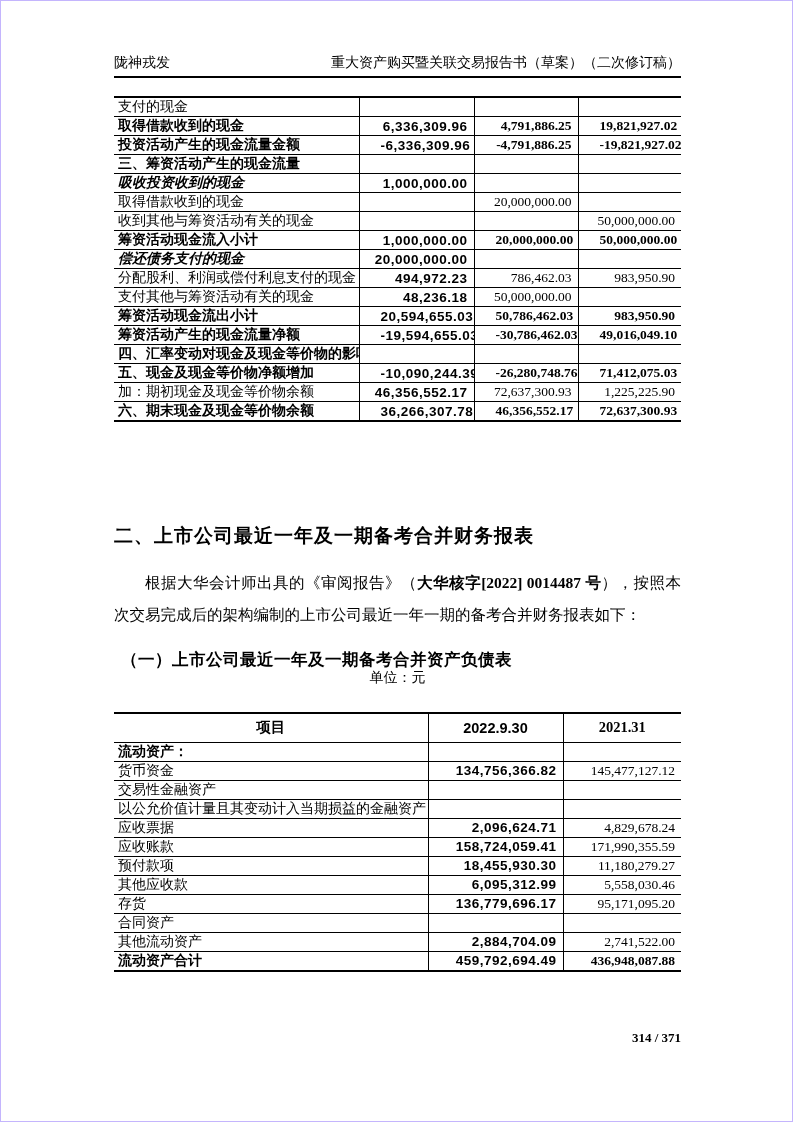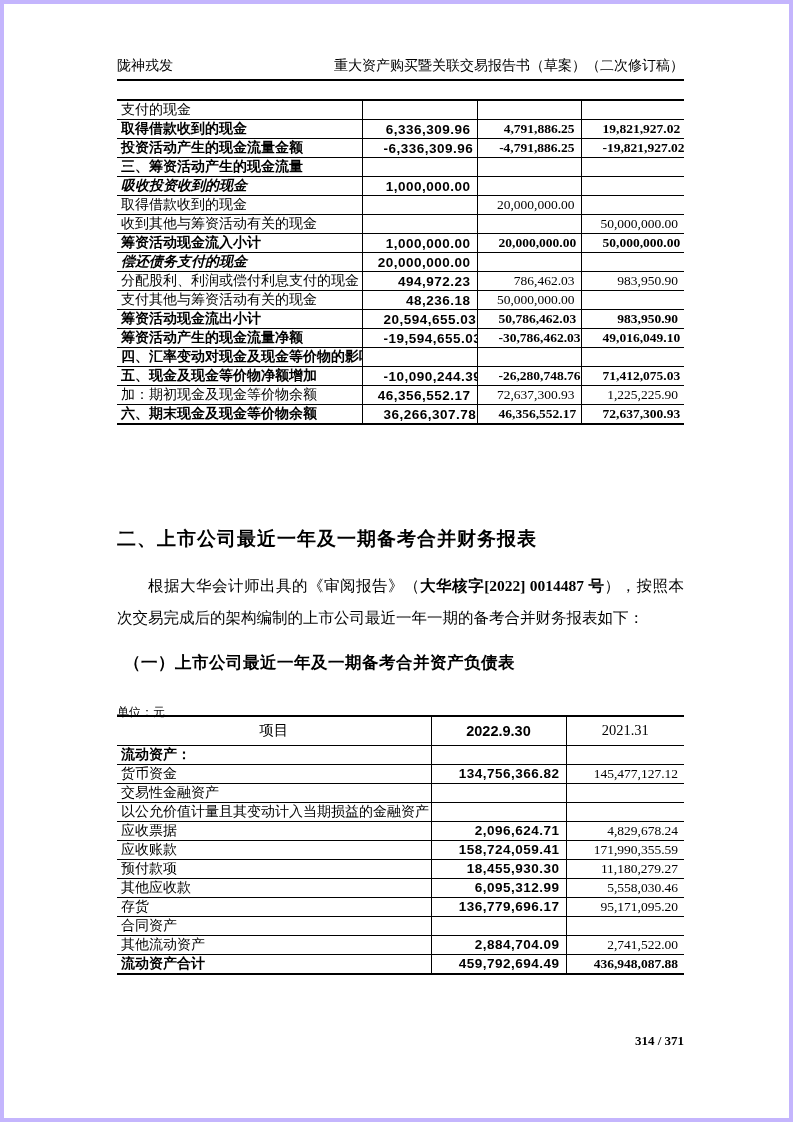--- a/index.html
+++ b/index.html
@@ -1,20 +1,20 @@
 <!DOCTYPE html>
 <html><head>
 <meta charset="utf-8">
 <style>
   * { margin:0; padding:0; box-sizing:border-box; }
   html,body { background:#ffffff; }
   body { width:793px; height:1122px; position:relative;
          font-family:"Liberation Serif","DejaVu Serif",serif; color:#000; }
   .page { position:absolute; left:0; top:0; width:793px; height:1122px;
-          background:#fff; border:4px solid #c4b5fd; overflow:hidden; }
+          background:#fff; border:1px solid #c4b5fd; overflow:hidden; }
 
   
   .doc-header { position:absolute; left:113px; top:48px; width:567px; height:29px;
                 border-bottom:2px solid #000; display:flex; justify-content:space-between;
                 align-items:flex-end; padding-bottom:4px; font-size:14px; }
 
   
   table { border-collapse:collapse; table-layout:fixed; }
   td, th { border-top:1px solid #000; border-bottom:1px solid #000;
            overflow:hidden; white-space:nowrap; vertical-align:middle; }
@@ -26,21 +26,21 @@
   .tbl1 col.cL  { width:245px; } .tbl1 col.c1 { width:115px; }
   .tbl1 col.c2  { width:104px; } .tbl1 col.c3 { width:103px; }
 
   .tbl2 { position:absolute; left:113px; top:711px; width:567px;
           border-top:2.5px solid #000; border-bottom:2.5px solid #000; }
   .tbl2 thead tr { height:29px; }
   .tbl2 tbody tr { height:16px; }
   .tbl2 col.cL { width:314px; } .tbl2 col.c1 { width:135px; } .tbl2 col.c2 { width:118px; }
   .tbl2 th { font-size:14.5px; text-align:center; }
   .tbl2 th.h1 { font-family:"Liberation Sans","DejaVu Sans",sans-serif; font-weight:bold;text-align:center; }
-  .tbl2 th.h0, .tbl2 th.h2 { font-family:"Liberation Serif",serif; font-weight:normal; }
+  .tbl2 th.h0, .tbl2 th.h2 { font-family:"Liberation Serif",serif; font-weight:bold; }
   .tbl2 th.h0 { font-family:"Liberation Sans","DejaVu Sans",sans-serif; }
 
   td.lbl { font-size:14px; text-align:left; padding-left:4px; }
   td.num { font-size:13.5px; text-align:right; padding-right:6px;
            font-family:"Liberation Serif","DejaVu Serif",serif; }
   td.num.c1 { font-family:"Liberation Sans","DejaVu Sans",sans-serif;
               font-weight:bold; letter-spacing:0.5px; }
   tr.bold td.lbl { font-family:"Liberation Sans","DejaVu Sans",sans-serif; font-weight:bold; }
   tr.bold-italic td.lbl { font-weight:bold; font-style:italic; }
   tr.emph td.num { font-weight:bold;padding-left:21px; }
@@ -49,22 +49,22 @@
   .h-section { position:absolute; left:113px; top:522px; width:567px;
                font-family:"Liberation Sans","DejaVu Sans",sans-serif;
                font-weight:bold; font-size:19px; letter-spacing:1px; }
   .body-par { position:absolute; left:113px; top:566px; width:567px;
               font-size:15.5px; line-height:31.5px; text-align:justify;
               text-indent:2em; }
   .body-par b { font-weight:bold; }
   .h-sub { position:absolute; left:120px; top:648px; width:560px;
            font-family:"Liberation Sans","DejaVu Sans",sans-serif;
            font-weight:bold; font-size:16.5px; letter-spacing:0.5px; }
-  .unit-note { position:absolute; left:113px; top:700px; width:567px;
-               text-align:left; font-size:12px; }
+  .unit-note { position:absolute; left:113px; top:668px; width:567px;
+               text-align:center; font-size:14px; }
   .doc-footer { position:absolute; left:113px; top:1029px; width:567px;
                 text-align:right; font-size:13px; font-weight:bold; }
 </style>
 </head>
 <body>
 
 <div class="page">
 
   <div class="doc-header">
     <span>陇神戎发</span>

